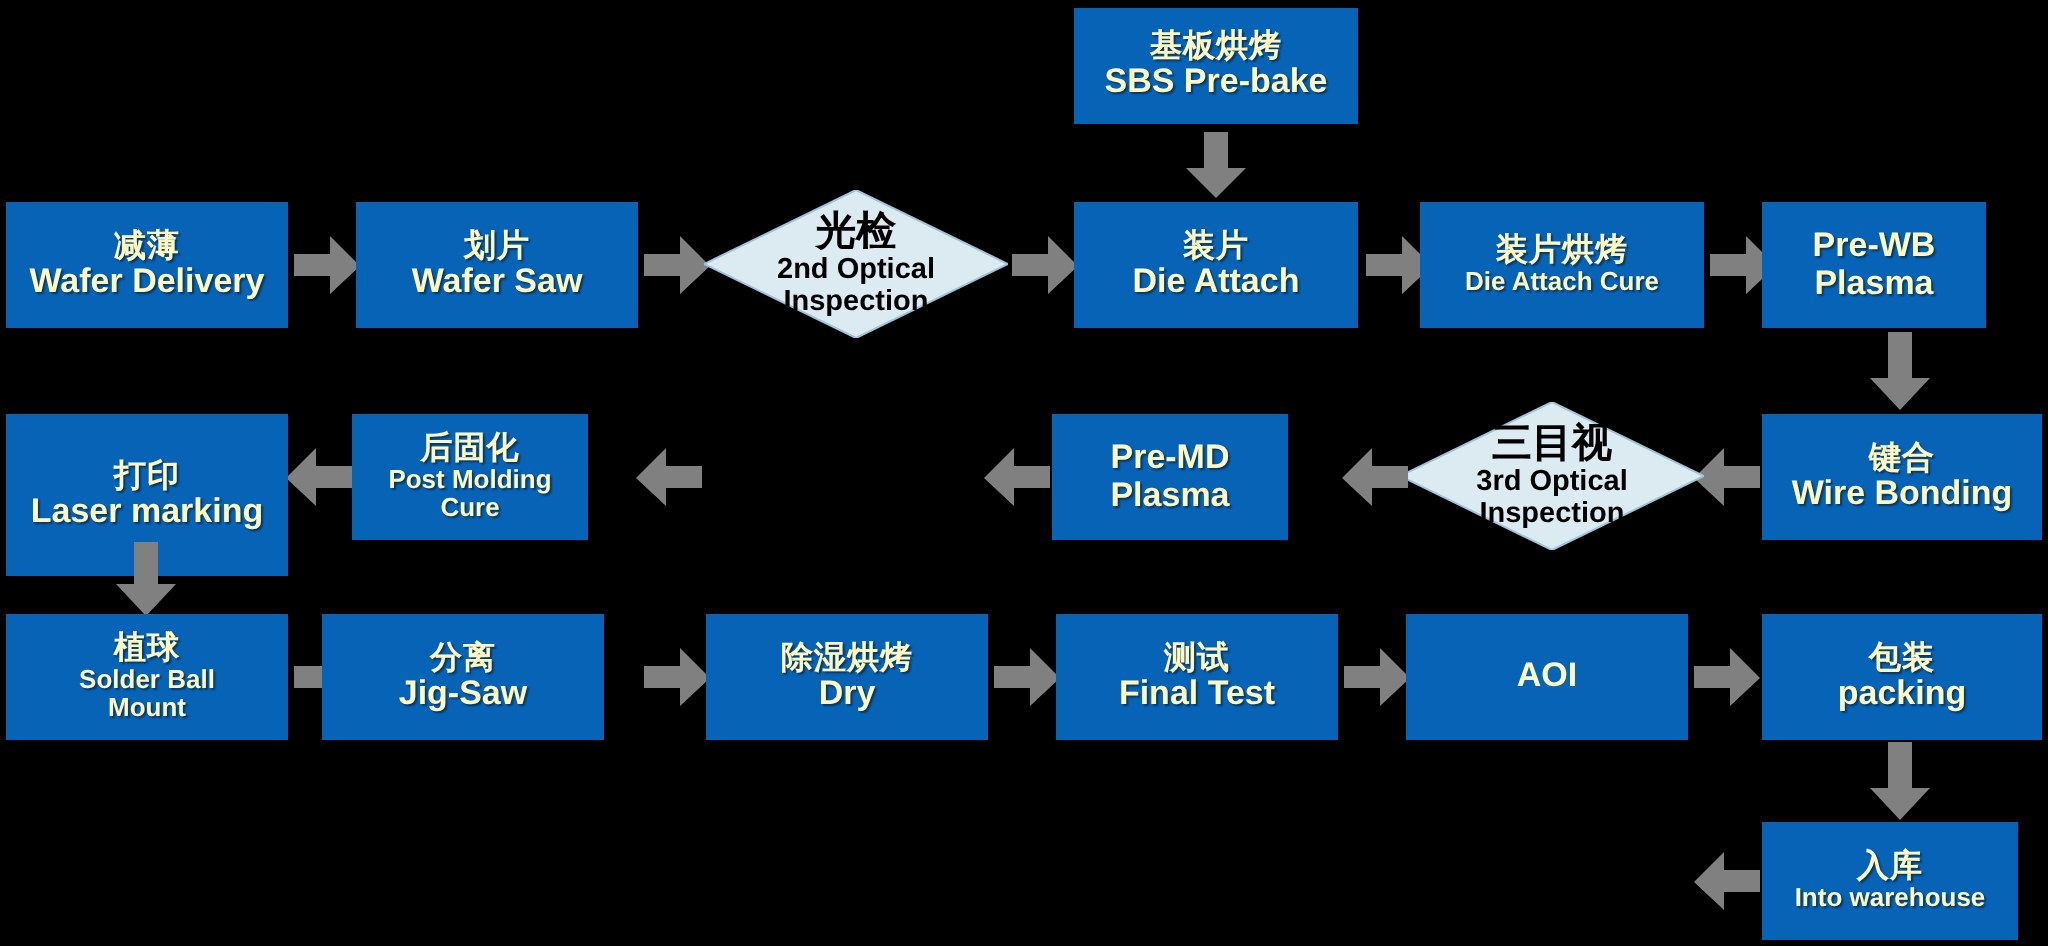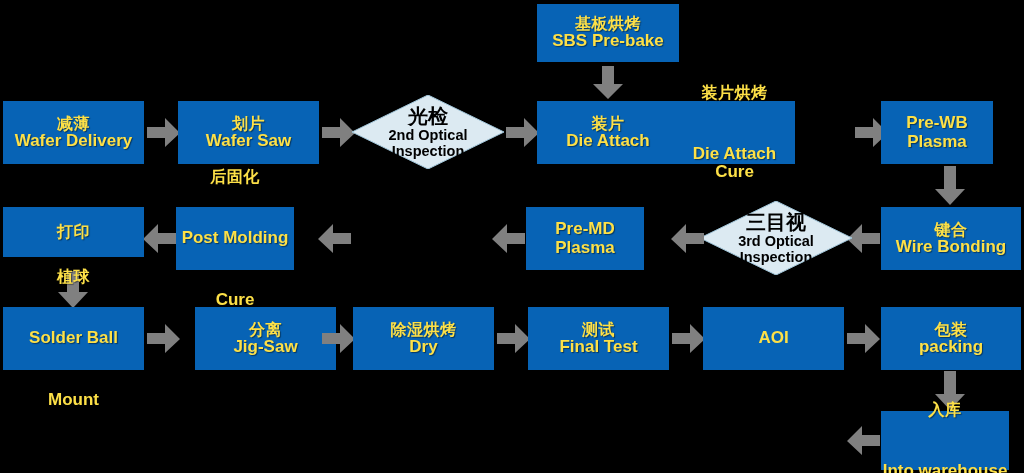--- a/index.html
+++ b/index.html
@@ -21,34 +21,34 @@
     box-sizing: border-box;
     display: flex;
     flex-direction: column;
     align-items: center;
     justify-content: center;
     text-align: center;
     line-height: 1.08;
   }
   .node.process {
     background: #0763b5;
-    color: #fde047;
+    color: #fef9c3;
   }
   .node.process .cn {
     font-size: 16px;
     font-weight: 700;
     letter-spacing: 0.5px;
     text-shadow: 1px 1px 1px rgba(0,0,0,0.45);
   }
   .node.process .en {
     font-size: 17px;
     font-weight: 700;
     text-shadow: 1px 1px 1px rgba(0,0,0,0.45);
   }
-  .node.process .en.small { font-size: 17px; margin-top: 44px; }
+  .node.process .en.small { font-size: 13px; }
   .node.process .solo { font-size: 17px; font-weight: 700; }
 
   
   .diamond-wrap {
     position: absolute;
   }
   .diamond-shape {
     position: absolute;
     left: 0; top: 0;
     width: 100%; height: 100%;
@@ -139,21 +139,21 @@
     <span class="cn">装片</span>
     <span class="en">Die Attach</span>
   </div>
 
   <div class="arrow" style="left:683px; top:117px; width:34px; height:32px;">
     <svg width="34" height="32" viewBox="0 0 34 32">
       <polygon points="0,10 18,10 18,1 33,16 18,30 18,21 0,21" fill="#808080"></polygon>
     </svg>
   </div>
 
-  <div class="node process" style="left:674px; top:101px; width:121px; height:63px;">
+  <div class="node process" style="left:710px; top:101px; width:142px; height:63px;">
     <span class="cn">装片烘烤</span>
     <span class="en small">Die Attach Cure</span>
   </div>
 
   <div class="arrow" style="left:855px; top:117px; width:34px; height:32px;">
     <svg width="34" height="32" viewBox="0 0 34 32">
       <polygon points="0,10 18,10 18,1 33,16 18,30 18,21 0,21" fill="#808080"></polygon>
     </svg>
   </div>
 
@@ -219,43 +219,44 @@
     <span class="en small">Post Molding</span>
     <span class="en small">Cure</span>
   </div>
 
   <div class="arrow" style="left:142px; top:223px; width:34px; height:32px;">
     <svg width="34" height="32" viewBox="0 0 34 32">
       <polygon points="34,10 16,10 16,1 1,16 16,30 16,21 34,21" fill="#808080"></polygon>
     </svg>
   </div>
 
-  <div class="node process" style="left:3px; top:207px; width:141px; height:50px;">
+  <div class="node process" style="left:3px; top:207px; width:141px; height:81px;">
     <span class="cn">打印</span>
+    <span class="en">Laser marking</span>
   </div>
 
   <div class="arrow" style="left:57px; top:271px; width:32px; height:38px;">
     <svg width="32" height="38" viewBox="0 0 32 38">
       <polygon points="10,0 22,0 22,21 31,21 16,37 1,21 10,21" fill="#808080"></polygon>
     </svg>
   </div>
 
   <div class="node process" style="left:3px; top:307px; width:141px; height:63px;">
     <span class="cn">植球</span>
     <span class="en small">Solder Ball</span>
     <span class="en small">Mount</span>
   </div>
 
   <div class="arrow" style="left:147px; top:323px; width:34px; height:32px;">
     <svg width="34" height="32" viewBox="0 0 34 32">
       <polygon points="0,10 18,10 18,1 33,16 18,30 18,21 0,21" fill="#808080"></polygon>
     </svg>
   </div>
 
-  <div class="node process" style="left:195px; top:307px; width:141px; height:63px;">
+  <div class="node process" style="left:161px; top:307px; width:141px; height:63px;">
     <span class="cn">分离</span>
     <span class="en">Jig-Saw</span>
   </div>
 
   <div class="arrow" style="left:322px; top:323px; width:34px; height:32px;">
     <svg width="34" height="32" viewBox="0 0 34 32">
       <polygon points="0,10 18,10 18,1 33,16 18,30 18,21 0,21" fill="#808080"></polygon>
     </svg>
   </div>
 

